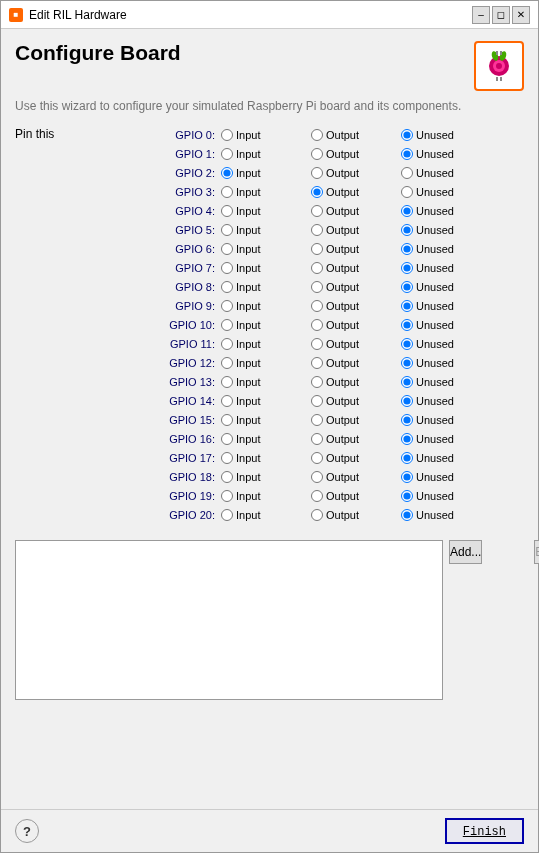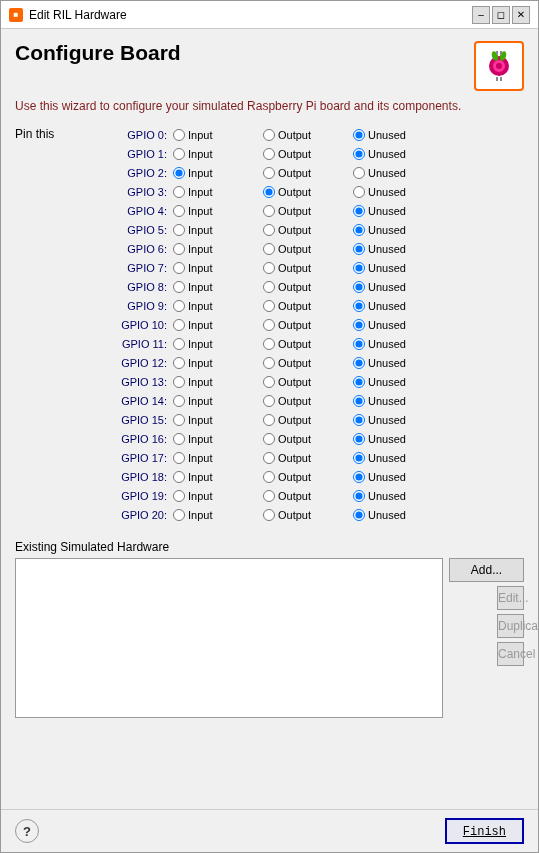--- a/index.html
+++ b/index.html
@@ -84,21 +84,21 @@
       border-radius: 4px;
       display: flex;
       align-items: center;
       justify-content: center;
       background: #fff;
       color: #cc0066;
       font-size: 24px;
     }
     .page-subtitle {
       font-size: 12px;
-      color: #7f1d1d;
+      color: #737373;
       margin-bottom: 12px;
     }
     .form-row {
       display: flex;
       align-items: center;
       margin-bottom: 8px;
     }
     .form-label {
       width: 100px;
       font-size: 12px;
@@ -121,20 +121,21 @@
       font-size: 12px;
       padding-top: 2px;
     }
     .pin-table {
       flex: 1;
     }
     .pin-row {
       display: flex;
       align-items: center;
       height: 19px;
+      margin-left: 48px;
     }
     .gpio-name {
       width: 58px;
       font-size: 11px;
       color: #000066;
       text-align: right;
       padding-right: 6px;
     }
     .radio-group {
       display: flex;
@@ -180,21 +181,21 @@
       padding: 3px 6px;
       font-size: 11px;
       font-weight: normal;
       color: #000;
     }
     .table-body {
       min-height: 130px;
     }
     .side-buttons {
       display: flex;
-      flex-direction: column;
+      flex-direction: row;
       gap: 4px;
       width: 75px;
     }
     .side-btn {
       height: 24px;
       border: 1px solid #999;
       background: #e0e0e0;
       font-size: 12px;
       cursor: pointer;
       text-align: center;
@@ -607,21 +608,20 @@
             </div>
             <div class="radio-group">
               <input type="radio" name="gpio20" value="unused" checked="" style="">
               <label>Unused</label>
             </div>
           </div>
         </div>
     </div>
 
     <div class="existing-section">
-      <div class="section-title">Existing Simulated Hardware</div>
       <div class="table-and-buttons">
         <div class="hardware-table">
           <div class="table-body"></div>
         </div>
         <div class="side-buttons">
           <button class="side-btn">Add...</button>
           <button class="side-btn disabled" disabled="">Edit...</button>
           <button class="side-btn disabled" disabled="">Duplicate...</button>
           <button class="side-btn disabled" disabled="">Cancel</button>
         </div>

